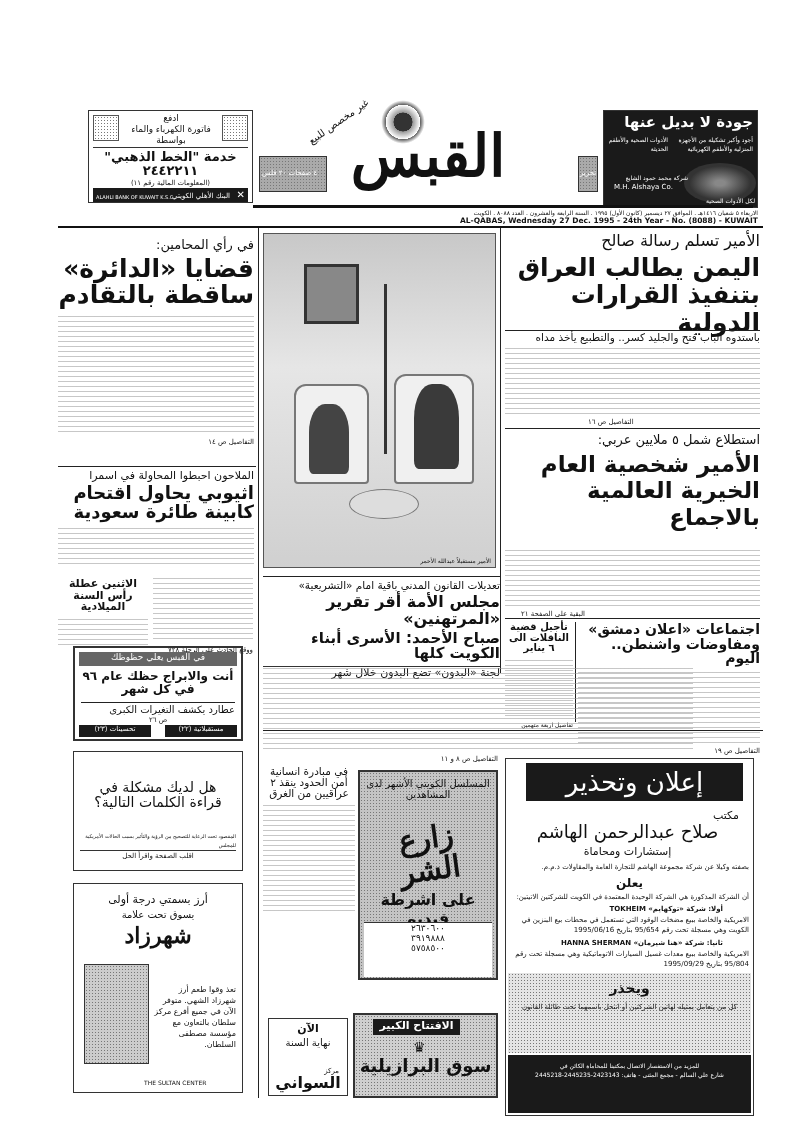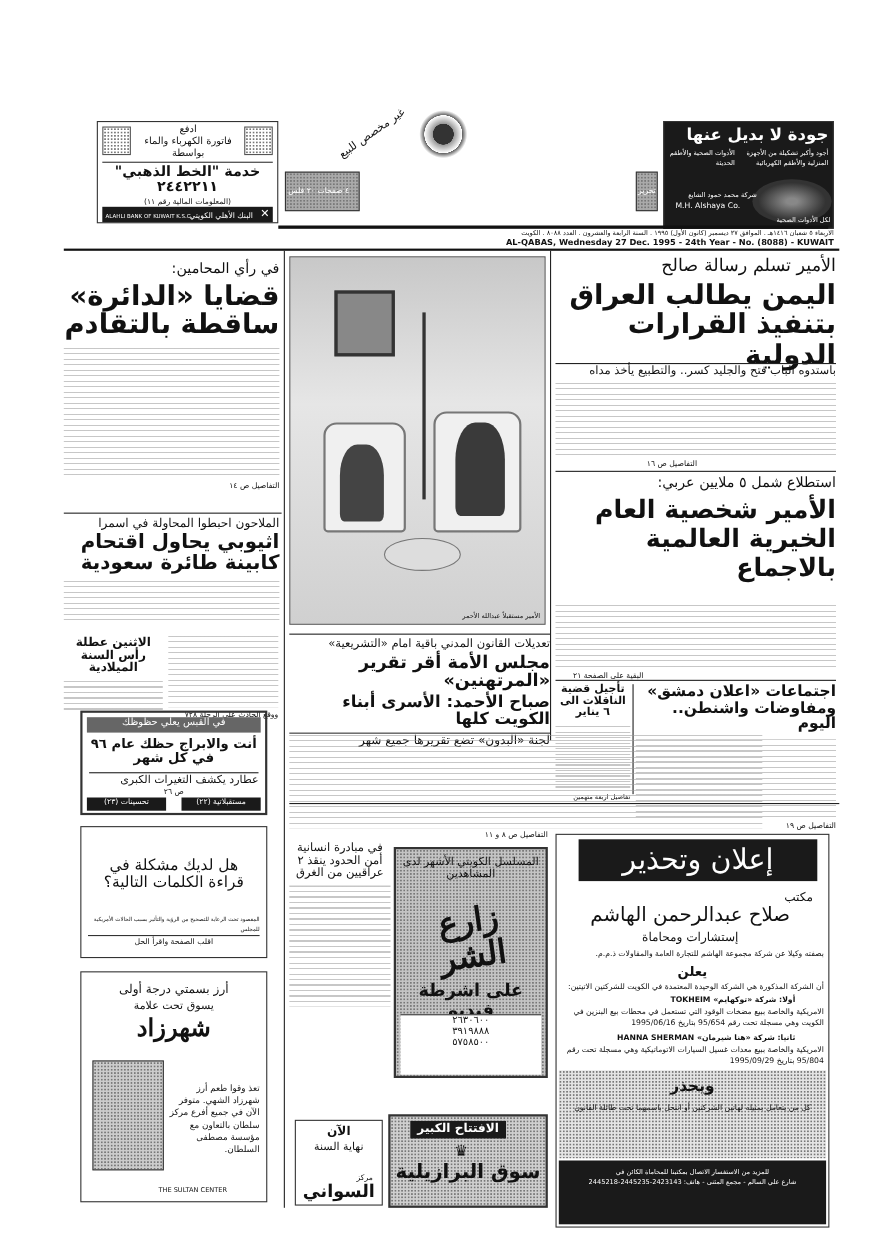--- a/index.html
+++ b/index.html
@@ -41,20 +41,21 @@
     <div class="abs dark" style="left:4px;right:4px;top:77px;height:14px;">
       <span class="abs" style="right:3px;top:1px;font-size:10px;">✕</span>
       <span class="abs tiny" style="right:18px;top:4px;font-size:7px;">البنك الأهلي الكويتي</span>
       <span class="abs" style="left:3px;top:6px;font-size:5px;">ALAHLI BANK OF KUWAIT K.S.C.</span>
     </div>
   </div>
 
   <div class="abs" style="left:195px;top:0;width:345px;height:110px;">
     <div class="abs" style="left:128px;top:2px;width:44px;height:44px;border-radius:50%;background:radial-gradient(circle,#333 30%,#999 31%,#fff 55%,#666 56%,transparent 70%);"></div>
     <div class="abs" style="left:50px;top:18px;font-size:10px;transform:rotate(-35deg);direction:rtl;">غير مخصص للبيع</div>
+    <div class="abs hd" style="left:85px;top:28px;width:180px;font-size:58px;text-align:center;font-family:'DejaVu Serif',serif;direction:rtl;">القبس</div>
     <div class="abs dots" style="left:6px;top:58px;width:68px;height:36px;border:1px solid #333;background-color:#aaa;">
       <span class="abs tiny" style="left:2px;top:12px;color:#fff;direction:rtl;">٤ صفحات ٢٠ فلس</span>
     </div>
     <div class="abs dots" style="right:0;top:58px;width:20px;height:36px;border:1px solid #333;background-color:#aaa;">
       <span class="abs tiny" style="left:1px;top:12px;color:#fff;">تحرير</span>
     </div>
   </div>
 
   <div class="abs box dark" style="left:545px;top:12px;width:155px;height:98px;">
     <div class="abs hd rtl" style="left:4px;right:4px;top:4px;font-size:15px;">جودة لا بديل عنها</div>
@@ -158,21 +159,21 @@
     <div class="body-lines" style="height:60px;margin-top:6px;"></div>
     <div class="tiny" style="font-size:6px;">تفاصيل اربعة متهمين</div>
   </div>
 
   <div class="hline" style="left:205px;width:237px;top:478px;"></div>
   <div class="abs rtl" style="left:205px;top:482px;width:237px;">
     <div class="small" style="font-size:10.5px;">تعديلات القانون المدني باقية امام «التشريعية»</div>
     <div class="hd" style="font-size:16px;margin-top:3px;">مجلس الأمة أقر تقرير «المرتهنين»</div>
     <div class="hd" style="font-size:15px;margin-top:3px;">صباح الأحمد: الأسرى أبناء الكويت كلها</div>
     <div style="border-top:1px solid #333;margin-top:4px;"></div>
-    <div class="small" style="font-size:11px;">لجنة «البدون» تضع تقريرها جميع شهر</div>
+    <div class="small" style="font-size:11px;">لجنة «البدون» تضع البدون خلال شهر</div>
   </div>
   <div class="abs body-lines" style="left:205px;width:430px;top:570px;height:85px;"></div>
   <div class="abs tiny rtl" style="left:360px;top:657px;width:80px;">التفاصيل ص ٨ و ١١</div>
   <div class="hline" style="left:205px;width:500px;top:632px;"></div>
 
   <div class="abs rtl" style="left:205px;top:668px;width:92px;">
     <div class="hd" style="font-size:10.5px;text-align:center;font-weight:normal;">في مبادرة انسانية أمن الحدود ينقذ ٢ عراقيين من الغرق</div>
     <div class="body-lines" style="height:110px;margin-top:6px;"></div>
   </div>
 

